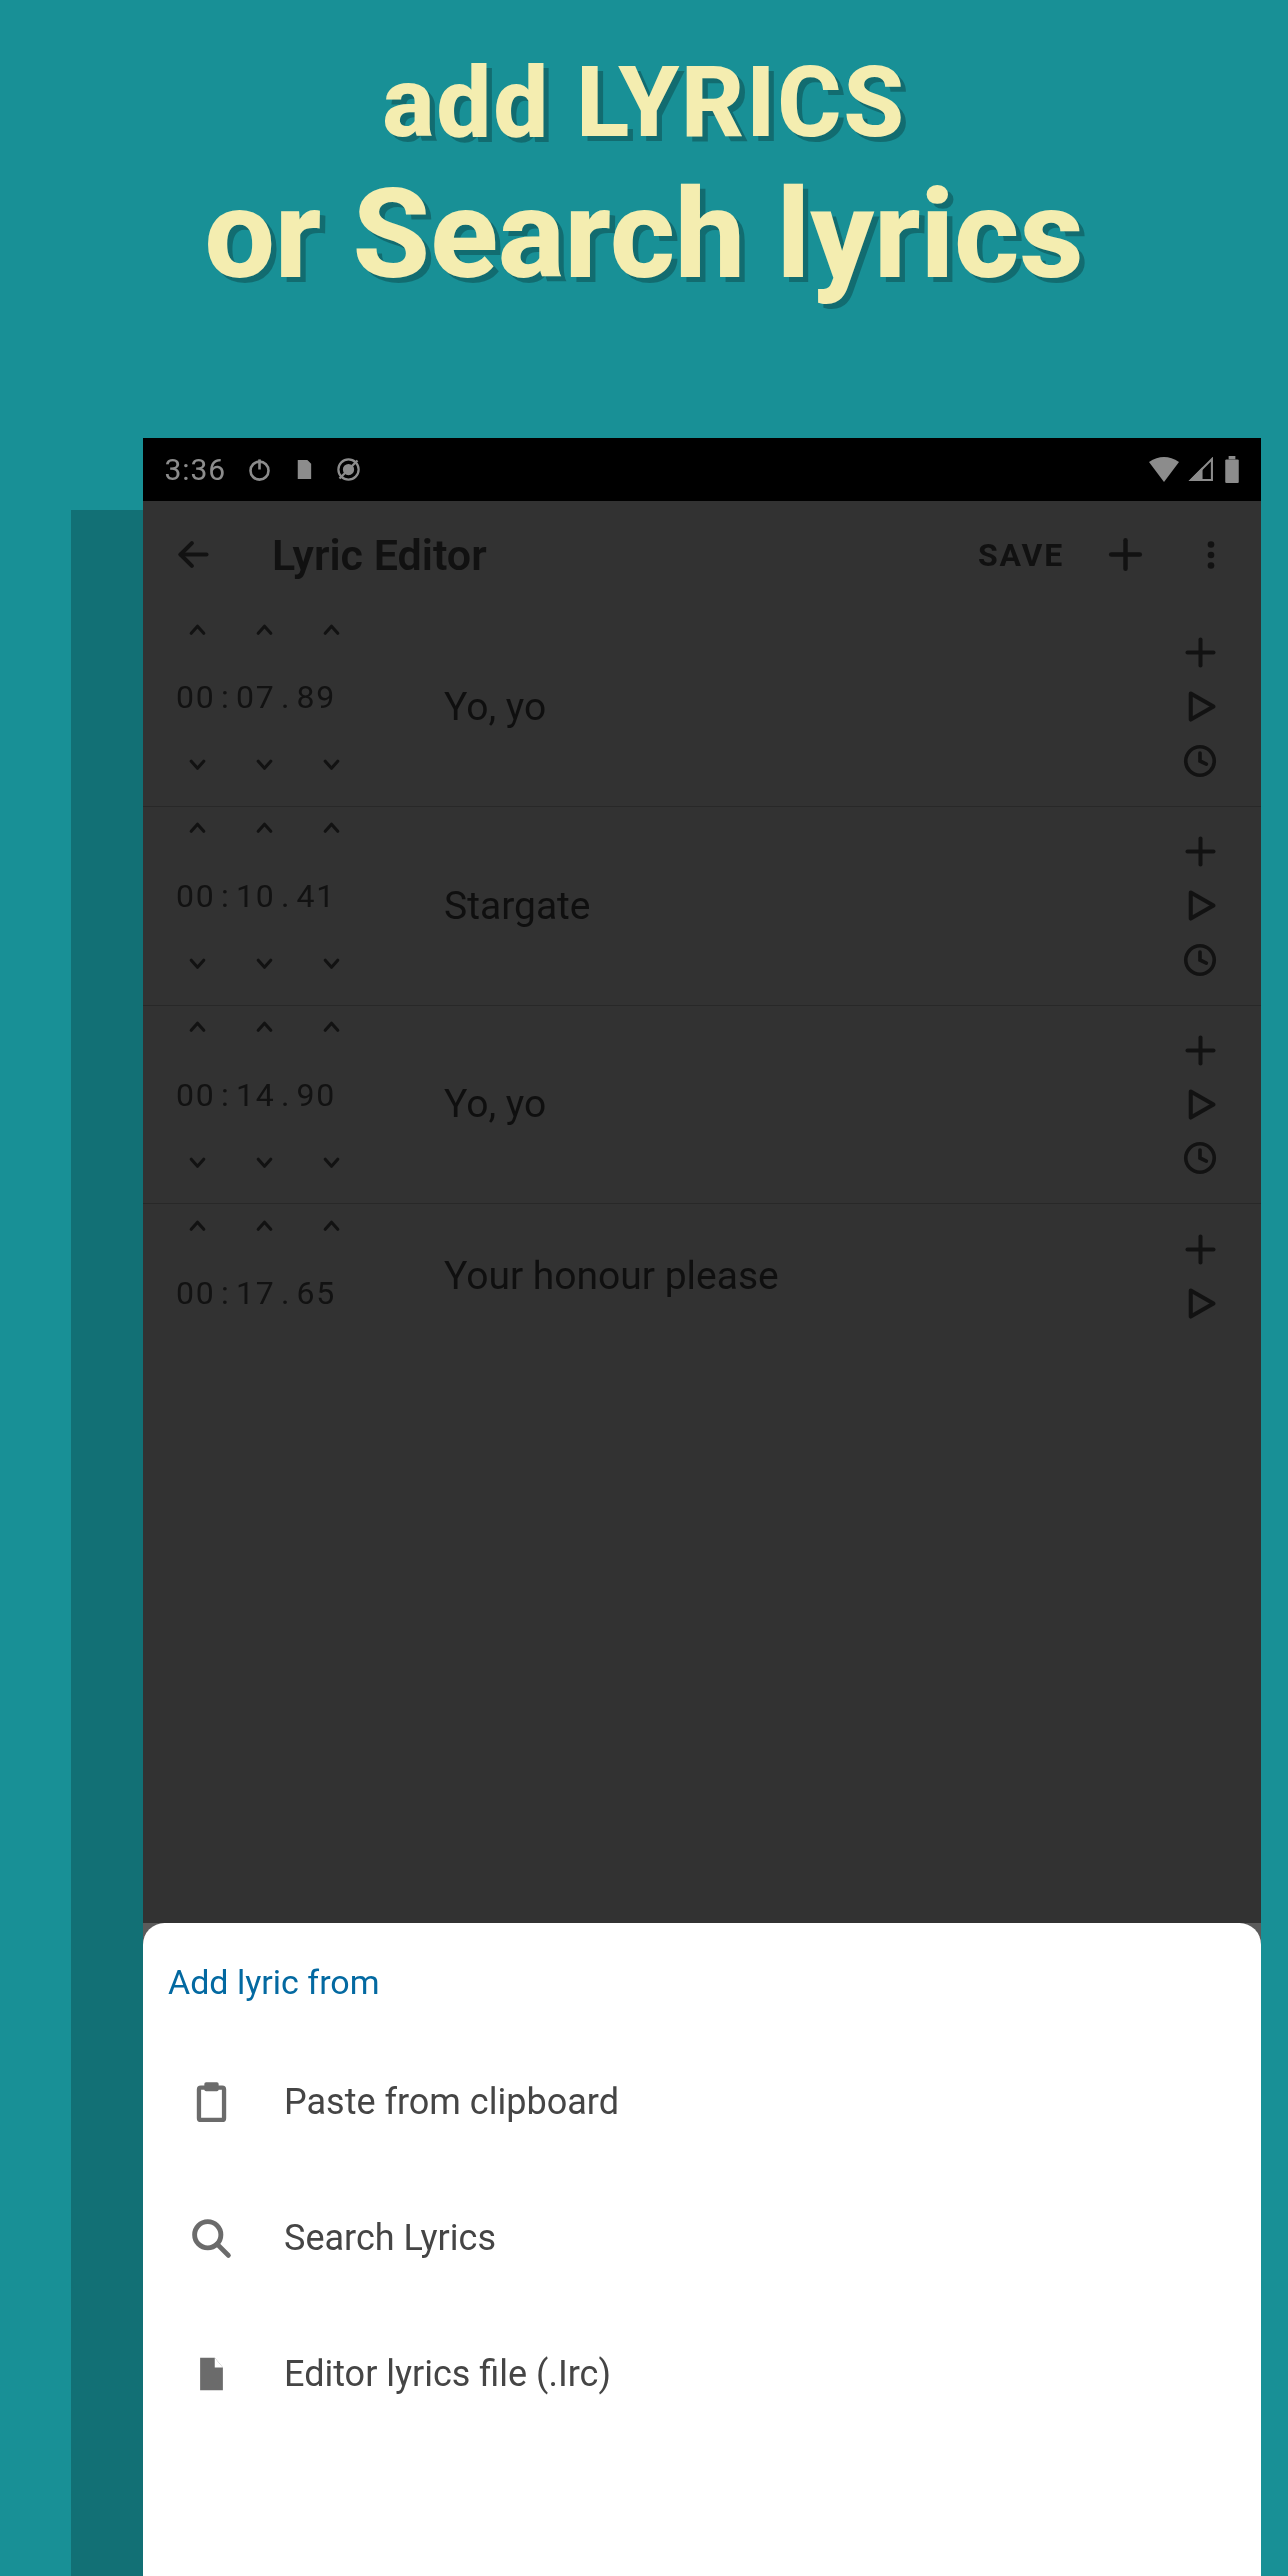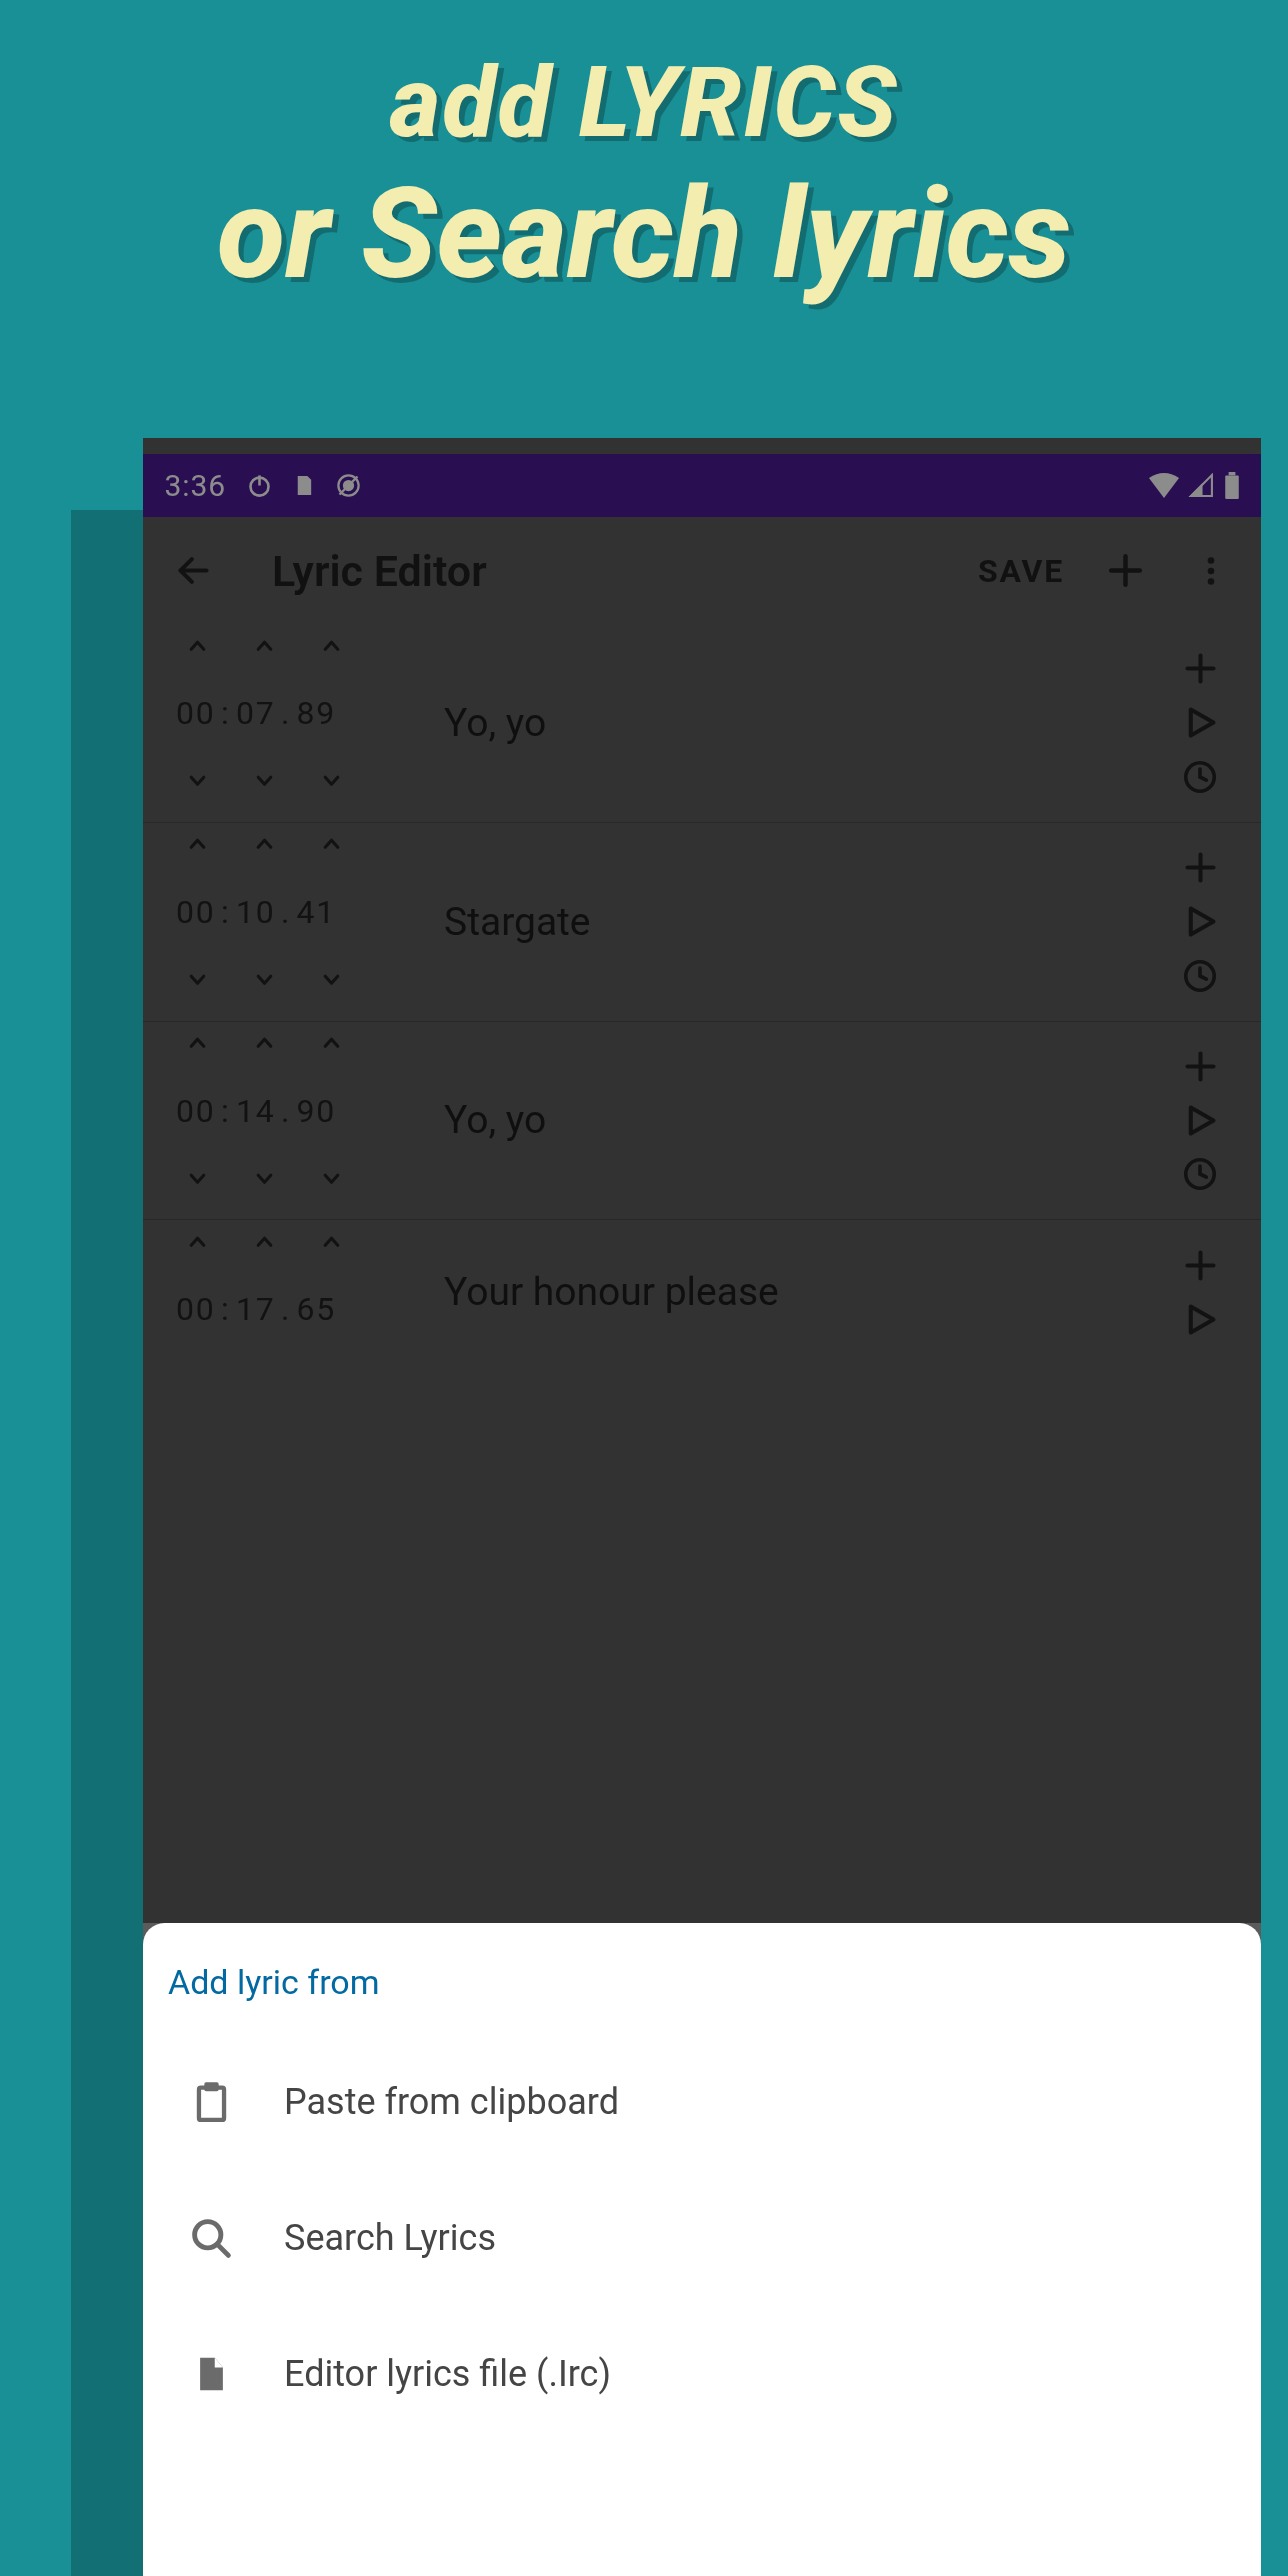--- a/index.html
+++ b/index.html
@@ -10,21 +10,20 @@
     font-family: -apple-system, Roboto, "Helvetica Neue", Arial, sans-serif;
     overflow: hidden;
     position: relative;
   }
   .headline {
     text-align: center;
     padding-top: 45px;
     color: #f4edb0;
     font-weight: 800;
     text-shadow: 5.4px 5.4px 0 rgba(0,0,0,0.25);
-    font-style: italic;
   }
   .headline .line1 { font-size: 98px; letter-spacing: 1.8px; }
   .headline .line2 { font-size: 125px; line-height: 1.2; }
 
   .phone-wrap {
     position: absolute;
     left: 143px;
     top: 438px;
     width: 1118px;
     height: 2317px;
@@ -43,27 +42,26 @@
     top: 0;
     width: 1118px;
     height: 2317px;
     background: #5b5b5b;
     overflow: hidden;
   }
 
   
   .status-bar {
     height: 63px;
-    background: #4c1d95;
+    background: #000000;
     display: flex;
     align-items: center;
     color: #fff;
     font-size: 30px;
     padding: 0 21.5px;
-    margin-top: 16px;
   }
   .status-bar .left { display: flex; align-items: center; gap: 19.7px; }
   .status-bar .clock { font-weight: 400; letter-spacing: 0.9px; }
   .status-bar .sicon { display:inline-flex; }
   .status-bar .spacer { flex: 1; }
   .status-bar .right { display: flex; align-items: center; gap: 9px; }
 
   
   .app-bar {
     height: 107px;

